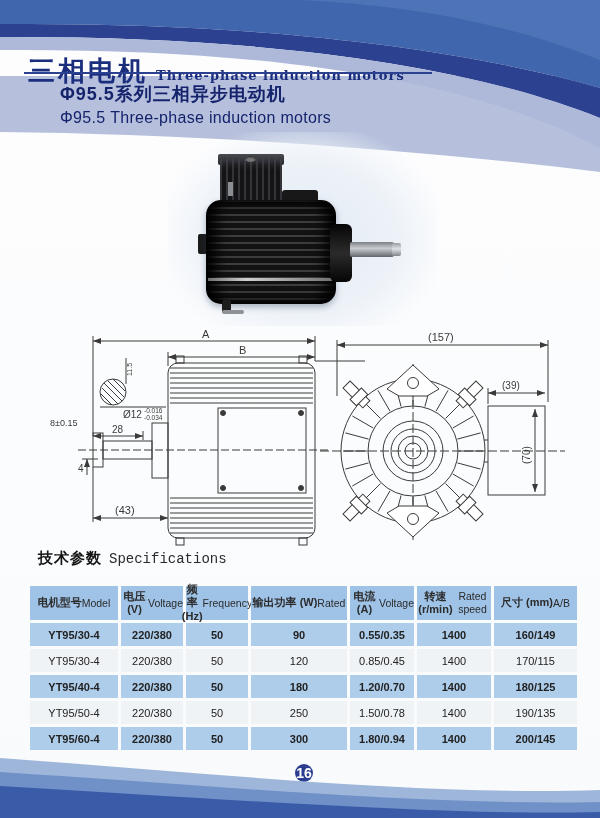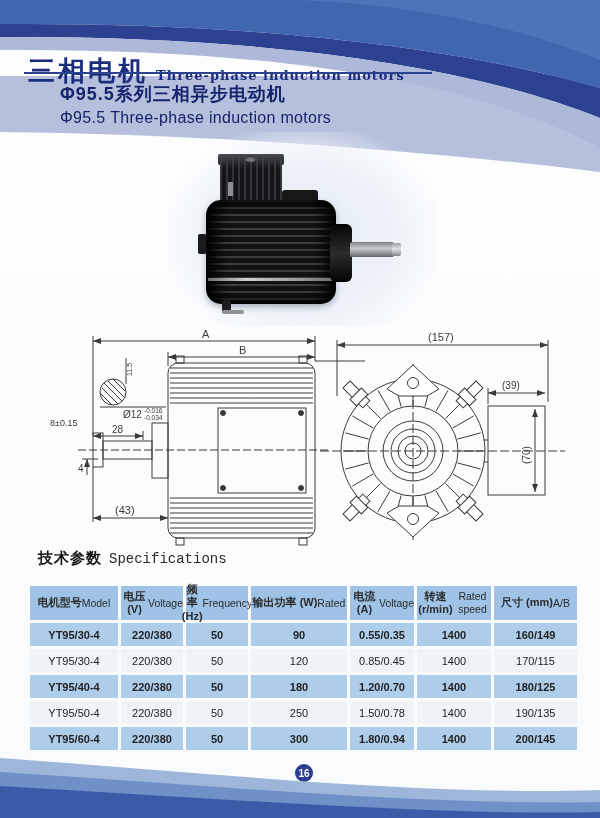--- a/index.html
+++ b/index.html
@@ -58,21 +58,21 @@
          column-gap:3px;margin-bottom:3px;}
   .t-cell{display:flex;flex-direction:row;align-items:center;justify-content:center;
           font-size:11px;color:#1f1f1f;text-align:center;}
   .t-row.head .t-cell{height:34px;background:#9fc3e6;line-height:1.2;}
   .t-cell .cn{font-weight:bold;color:#2b2b2b;}
   .t-cell .en{font-size:10.5px;color:#2b2b2b;}
   .t-row.blue .t-cell{height:23px;background:#aecdeb;font-weight:bold;color:#222;}
   .t-row.lite .t-cell{height:23px;background:#f0f3f6;font-weight:normal;color:#222;}
   
   .page-num{position:absolute;left:295px;top:764px;width:18px;height:18px;border-radius:50%;
-            background:#2b3d8f;color:#fff;font-size:10px;font-weight:bold;
+            background:#2b3d8f;color:#fff;font-size:14px;font-weight:bold;
             display:flex;align-items:center;justify-content:center;}
   .ftr-svg{position:absolute;left:0;top:756px;}
 </style>
 </head>
 <body>
 
 <div class="page">
 
   <svg class="hdr-svg" width="600" height="210" viewBox="0 0 600 210">
     <path d="M0,76 L600,76 L600,172 C420,150 205,134 0,132 Z" fill="#b6c0dc"></path>

